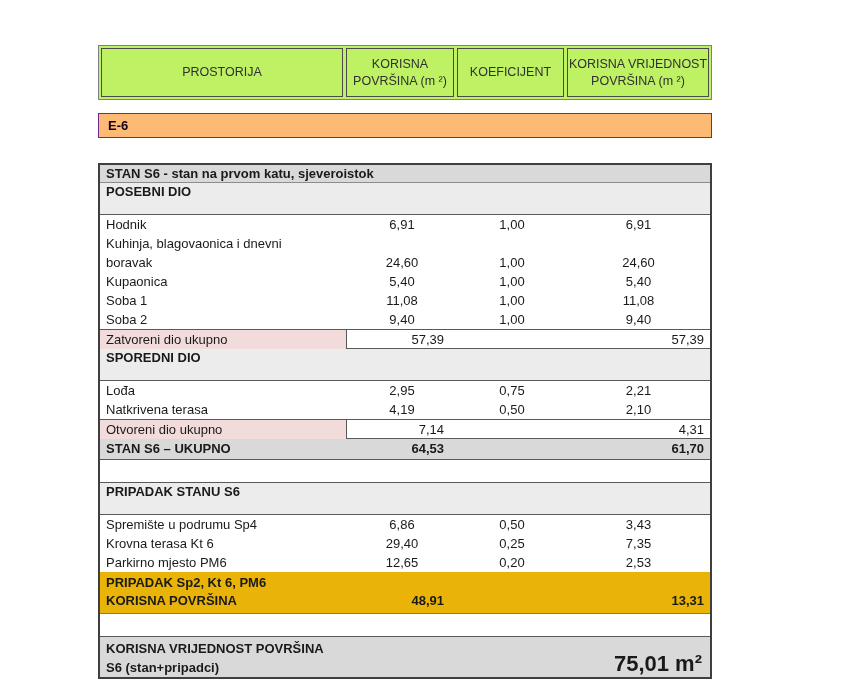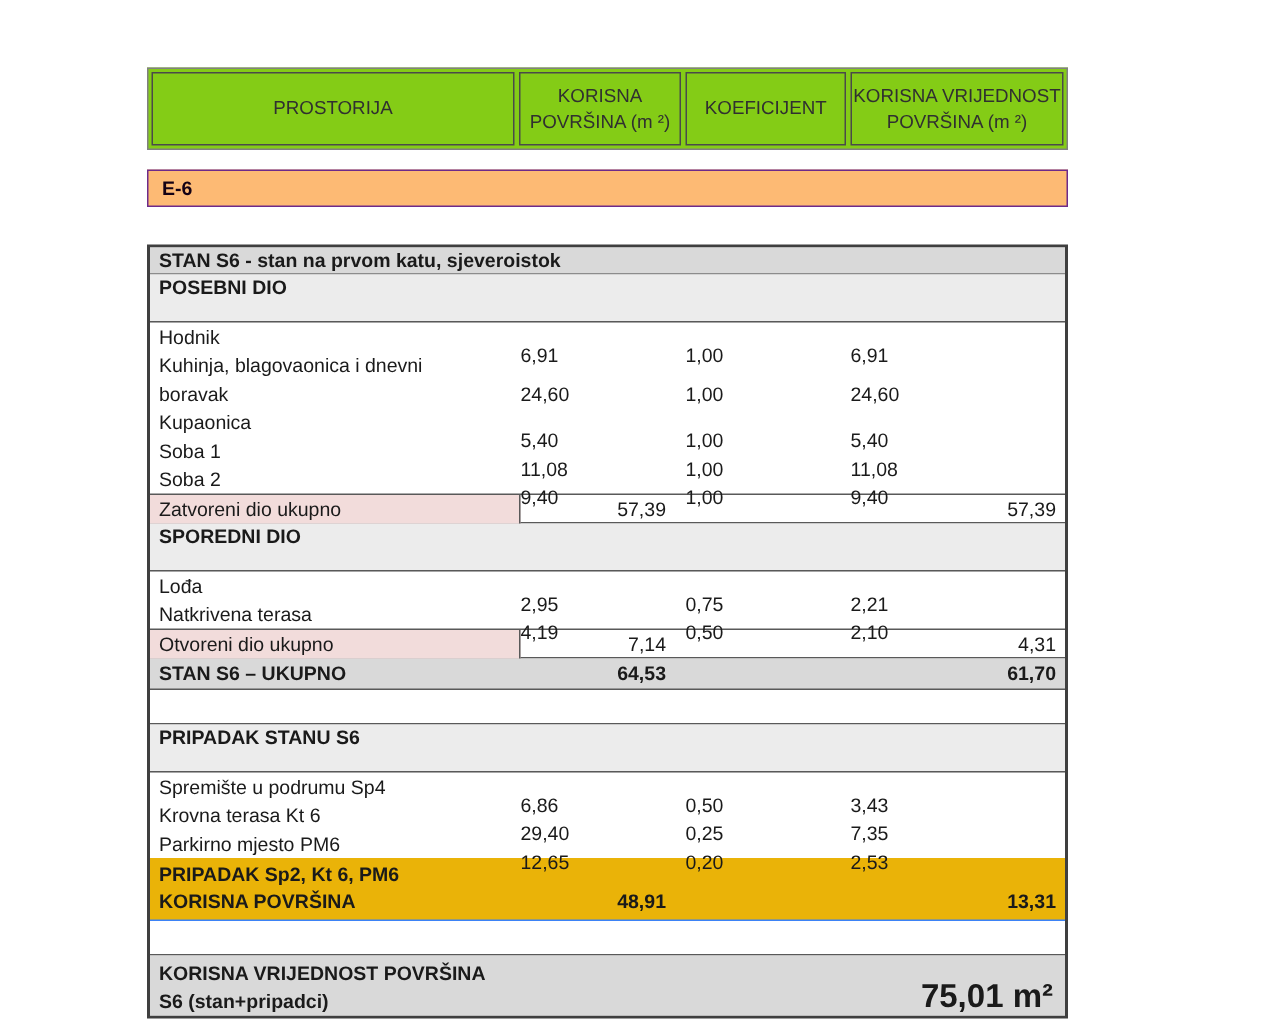--- a/index.html
+++ b/index.html
@@ -6,21 +6,21 @@
   body {
     width:853px; height:690px; background:#ffffff; position:relative;
     font-family:"Liberation Sans", sans-serif; color:#1a1a1a;
     -webkit-font-smoothing:antialiased;
   }
   .abs { position:absolute; box-sizing:border-box; }
 
   
   .header-table {
     left:98px; top:45px; width:614px; height:55px;
-    border:1px solid #808080; background:#84cc16;
+    border:1px solid #808080; background:#bef264;
     padding:2px; display:flex; gap:3px;
   }
   .header-cell {
     border:1px solid #4a4a4a; box-sizing:border-box;
     display:flex; align-items:center; justify-content:center;
     text-align:center; font-size:12.5px; line-height:1.3; color:#303030;
     white-space:pre-line;
   }
   .hc1 { width:242px; } .hc2 { width:108px; } .hc3 { width:107px; } .hc4 { flex:1; }
 
@@ -45,21 +45,21 @@
     background:#d9d9d9; font-weight:bold; height:18px; line-height:17px;
     padding-left:6px; border-bottom:1px solid #8c8c8c;
   }
   .row.subsection {
     background:#ececec; font-weight:bold; height:32px; line-height:17px;
     padding-left:6px; border-bottom:1px solid #595959;
   }
   .row.item { height:19px; line-height:19px; }
   .row.item.multi { height:38px; }
   .row.item .lbl { padding-left:6px; white-space:pre-line; line-height:19px; }
-  .row.item .num { text-align:left; align-self:end; line-height:19px;margin-top:12px; }
+  .row.item .num { text-align:center; align-self:end; line-height:19px; }
 
   .row.subtotal {
     height:20px; line-height:19px;
     border-top:1px solid #595959; border-bottom:1px solid #595959;
   }
   .row.subtotal .lbl {
     background:#f2dcdb; padding-left:6px; border-right:1px solid #595959;
   }
   .n1r { text-align:right; padding-right:13px; }
   .n3r { grid-column:3/5; text-align:right; padding-right:6px; }

